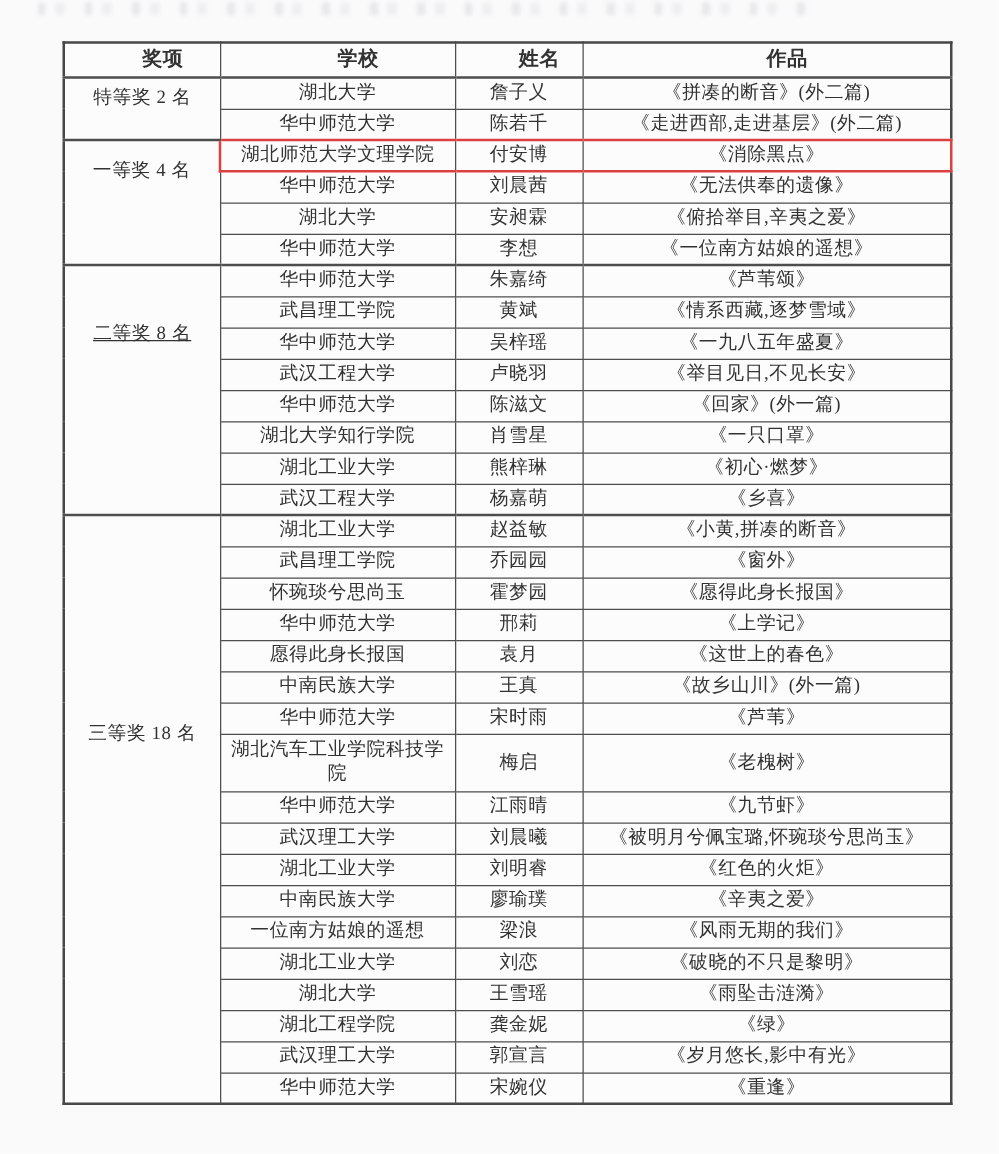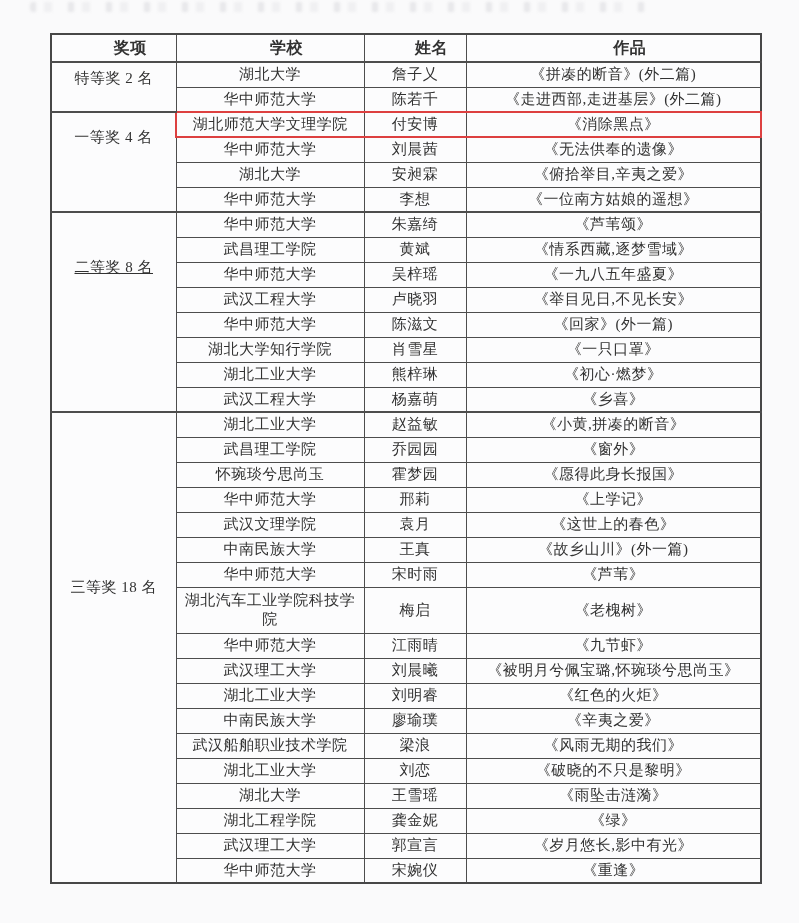--- a/index.html
+++ b/index.html
@@ -180,21 +180,21 @@
         <td class="school-cell">怀琬琰兮思尚玉</td>
         <td class="name-cell">霍梦园</td>
         <td class="work-cell">《愿得此身长报国》</td>
       </tr>
       <tr>
         <td class="school-cell">华中师范大学</td>
         <td class="name-cell">邢莉</td>
         <td class="work-cell">《上学记》</td>
       </tr>
       <tr>
-        <td class="school-cell">武汉文理学院</td>
+        <td class="school-cell">愿得此身长报国</td>
         <td class="name-cell">袁月</td>
         <td class="work-cell">《这世上的春色》</td>
       </tr>
       <tr>
         <td class="school-cell">中南民族大学</td>
         <td class="name-cell">王真</td>
         <td class="work-cell">《故乡山川》(外一篇)</td>
       </tr>
       <tr>
         <td class="school-cell">华中师范大学</td>
@@ -220,21 +220,21 @@
         <td class="school-cell">湖北工业大学</td>
         <td class="name-cell">刘明睿</td>
         <td class="work-cell">《红色的火炬》</td>
       </tr>
       <tr>
         <td class="school-cell">中南民族大学</td>
         <td class="name-cell">廖瑜璞</td>
         <td class="work-cell">《辛夷之爱》</td>
       </tr>
       <tr>
-        <td class="school-cell">武汉船舶职业技术学院</td>
+        <td class="school-cell">一位南方姑娘的遥想</td>
         <td class="name-cell">梁浪</td>
         <td class="work-cell">《风雨无期的我们》</td>
       </tr>
       <tr>
         <td class="school-cell">湖北工业大学</td>
         <td class="name-cell">刘恋</td>
         <td class="work-cell">《破晓的不只是黎明》</td>
       </tr>
       <tr>
         <td class="school-cell">湖北大学</td>

